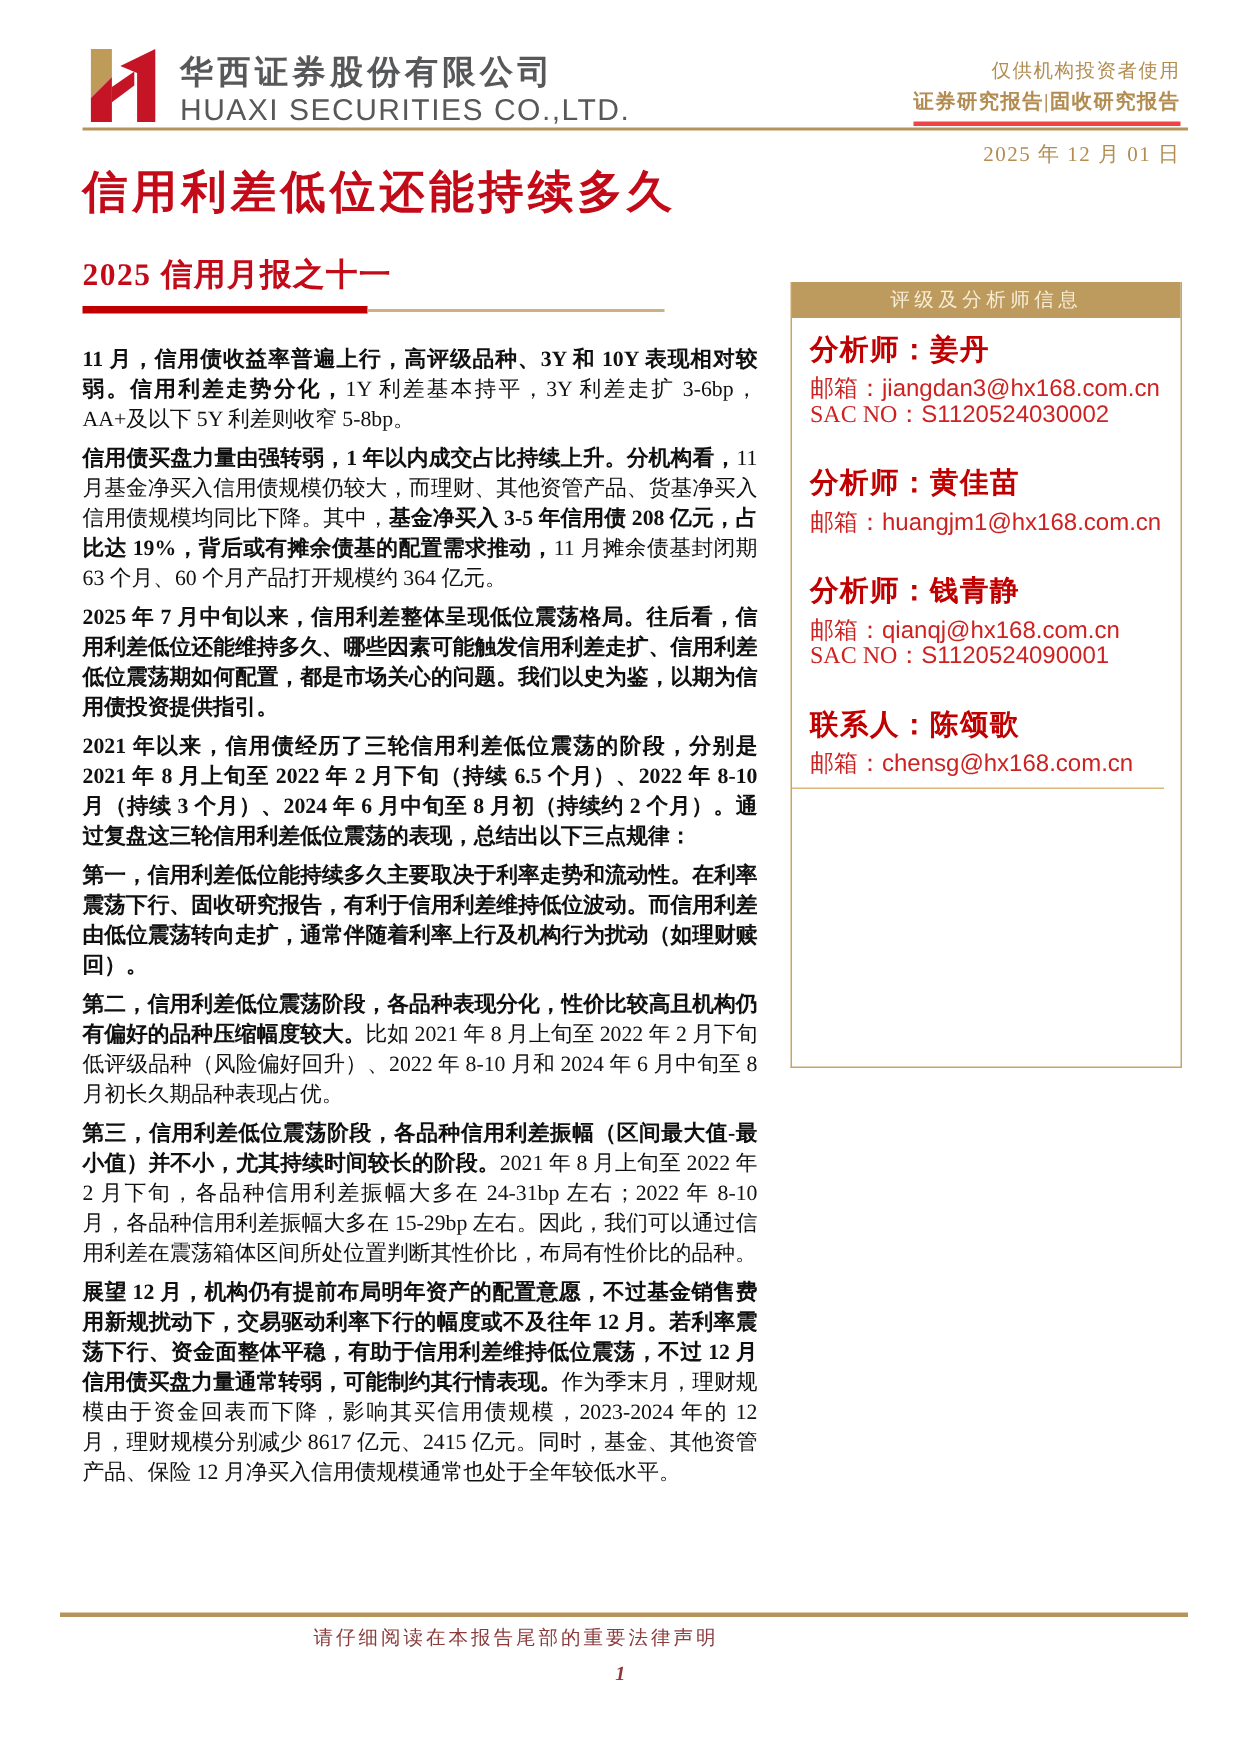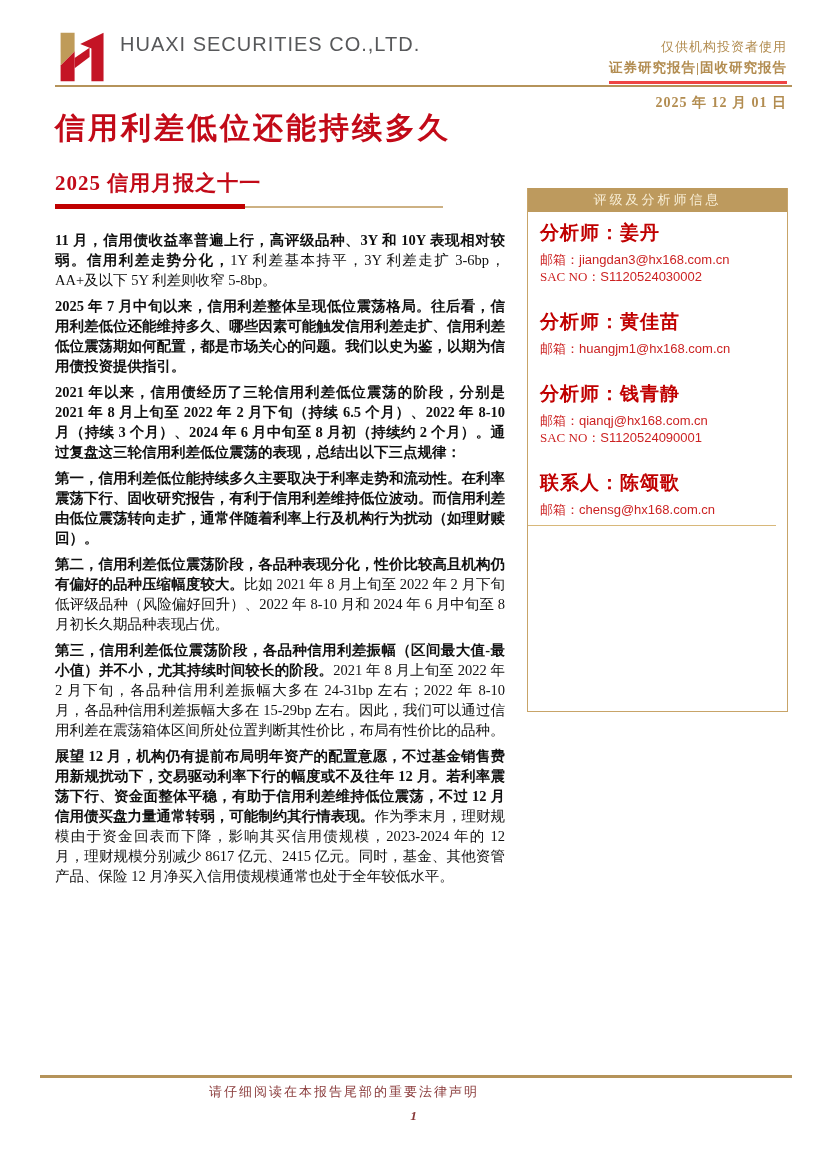--- a/index.html
+++ b/index.html
@@ -8,72 +8,74 @@
     font-family:"Liberation Serif",serif;overflow:hidden;
   }
   
   .logo{position:absolute;left:55px;top:28px;width:56px;height:58px;}
   .company{position:absolute;left:120px;top:33px;color:#57585a;}
   .company-cn{font-size:22px;font-weight:700;letter-spacing:3px;font-family:"Liberation Sans",sans-serif;}
   .company-en{font-size:20px;letter-spacing:1px;margin-top:0;font-family:"Liberation Sans",sans-serif;}
   .h-notice{position:absolute;top:38px;right:40px;color:#b28c50;font-size:13px;letter-spacing:1px;}
   .h-type{position:absolute;top:59px;right:40px;color:#b28c50;font-size:13.5px;font-weight:700;letter-spacing:1px;padding-bottom:4px;border-bottom:3px solid #ef4444;}
   .h-rule{position:absolute;top:85px;left:55px;width:737px;height:2px;background:#b5935a;}
-  .h-date{position:absolute;top:94px;right:40px;color:#b28c50;font-size:14px;font-weight:700;letter-spacing:1px;}
+  .h-date{position:absolute;top:94px;right:40px;color:#b28c50;font-size:14px;font-weight:400;letter-spacing:1px;}
   
   .title{position:absolute;left:55px;top:108px;font-size:30px;font-weight:700;color:#c20a18;letter-spacing:3px;}
   .subtitle{position:absolute;left:55px;top:169px;font-size:21px;font-weight:700;color:#c20a18;letter-spacing:1px;}
   .sub-rule-red{position:absolute;left:55px;top:204px;width:190px;height:5px;background:#c00000;}
   .sub-rule-gold{position:absolute;left:245px;top:206px;width:198px;height:2px;background:#cdb183;}
   
   .body-col{position:absolute;left:55px;top:230px;width:450px;}
   .para{margin:0 0 6px 0;font-size:14.5px;line-height:20px;text-align:justify;color:#101010;}
   .para .b{font-weight:700;}
   .para .r{font-weight:400;}
   
   .sidebar{position:absolute;left:527px;top:188px;width:261px;height:524px;border:1px solid #c8a468;border-top:none;box-sizing:border-box;}
   .sidebar-header{height:24px;background:#bd9a5e;color:#f8eed6;text-align:center;line-height:24px;font-size:13px;letter-spacing:3px;}
   .analyst-list{padding:8px 12px 0 12px;}
   .entry{margin-bottom:24px;}
   .entry-name{font-weight:700;color:#c00000;font-size:19px;margin-bottom:5px;letter-spacing:1px;}
-  .entry-line{color:#cc2222;font-size:13px;line-height:17px;}
+  .entry-line{color:#cc2222;font-size:16px;line-height:17px;}
   .entry-line .lab{font-family:"Liberation Serif",serif;}
   .entry-line .val{font-family:"Liberation Sans",sans-serif;}
   .sidebar-divider{position:absolute;left:0;top:337px;width:248px;height:0;border-top:1px solid #d8b87a;}
   
   .f-rule{position:absolute;top:1075px;left:40px;width:752px;height:3px;background:#b5935a;}
   .f-legal{position:absolute;top:1083px;left:0;width:688px;text-align:center;color:#8a3b3b;font-size:13px;letter-spacing:2px;}
   .f-page{position:absolute;top:1108px;left:0;width:827px;text-align:center;color:#8a3b3b;font-size:13.5px;font-weight:700;font-style:italic;}
 </style>
 </head>
 <body>
 
 <svg class="logo" viewBox="0 0 60 60" aria-hidden="true">
   <polygon points="6,4 21,4 21,24 6,39" fill="#bf9b59"></polygon>
   <polygon points="6,39 21,24 21,56 6,56" fill="#c41425"></polygon>
   <polygon points="21,31 37,20 37,30 21,42" fill="#c41425"></polygon>
   <polygon points="27,16 52,4 52,56 39,56 39,21" fill="#c41425"></polygon>
 </svg>
 
 <div class="company">
+  <div class="company-cn">华西证券股份有限公司</div>
   <div class="company-en">HUAXI SECURITIES CO.,LTD.</div>
 </div>
 
 <div class="h-notice">仅供机构投资者使用</div>
 <div class="h-type">证券研究报告|固收研究报告</div>
 <div class="h-rule"></div>
 <div class="h-date">2025 年 12 月 01 日</div>
 
 <div class="title">信用利差低位还能持续多久</div>
 <div class="subtitle">2025 信用月报之十一</div>
 <div class="sub-rule-red"></div>
 <div class="sub-rule-gold"></div>
 
 <div class="body-col">
     <p class="para"><span class="b">11 月，信用债收益率普遍上行，高评级品种、3Y 和 10Y 表现相对较弱。信用利差走势分化，</span><span class="r">1Y 利差基本持平，3Y 利差走扩 3-6bp，AA+及以下 5Y 利差则收窄 5-8bp。</span></p>
+    <p class="para"><span class="b">信用债买盘力量由强转弱，1 年以内成交占比持续上升。分机构看，</span><span class="r">11 月基金净买入信用债规模仍较大，而理财、其他资管产品、货基净买入信用债规模均同比下降。其中，</span><span class="b">基金净买入 3-5 年信用债 208 亿元，占比达 19%，背后或有摊余债基的配置需求推动，</span><span class="r">11 月摊余债基封闭期 63 个月、60 个月产品打开规模约 364 亿元。</span></p>
     <p class="para"><span class="b">2025 年 7 月中旬以来，信用利差整体呈现低位震荡格局。往后看，信用利差低位还能维持多久、哪些因素可能触发信用利差走扩、信用利差低位震荡期如何配置，都是市场关心的问题。我们以史为鉴，以期为信用债投资提供指引。</span></p>
     <p class="para"><span class="b">2021 年以来，信用债经历了三轮信用利差低位震荡的阶段，分别是 2021 年 8 月上旬至 2022 年 2 月下旬（持续 6.5 个月）、2022 年 8-10 月（持续 3 个月）、2024 年 6 月中旬至 8 月初（持续约 2 个月）。通过复盘这三轮信用利差低位震荡的表现，总结出以下三点规律：</span></p>
     <p class="para"><span class="b">第一，信用利差低位能持续多久主要取决于利率走势和流动性。在利率震荡下行、固收研究报告，有利于信用利差维持低位波动。而信用利差由低位震荡转向走扩，通常伴随着利率上行及机构行为扰动（如理财赎回）。</span></p>
     <p class="para"><span class="b">第二，信用利差低位震荡阶段，各品种表现分化，性价比较高且机构仍有偏好的品种压缩幅度较大。</span><span class="r">比如 2021 年 8 月上旬至 2022 年 2 月下旬低评级品种（风险偏好回升）、2022 年 8-10 月和 2024 年 6 月中旬至 8 月初长久期品种表现占优。</span></p>
     <p class="para"><span class="b">第三，信用利差低位震荡阶段，各品种信用利差振幅（区间最大值-最小值）并不小，尤其持续时间较长的阶段。</span><span class="r">2021 年 8 月上旬至 2022 年 2 月下旬，各品种信用利差振幅大多在 24-31bp 左右；2022 年 8-10 月，各品种信用利差振幅大多在 15-29bp 左右。因此，我们可以通过信用利差在震荡箱体区间所处位置判断其性价比，布局有性价比的品种。</span></p>
     <p class="para"><span class="b">展望 12 月，机构仍有提前布局明年资产的配置意愿，不过基金销售费用新规扰动下，交易驱动利率下行的幅度或不及往年 12 月。若利率震荡下行、资金面整体平稳，有助于信用利差维持低位震荡，不过 12 月信用债买盘力量通常转弱，可能制约其行情表现。</span><span class="r">作为季末月，理财规模由于资金回表而下降，影响其买信用债规模，2023-2024 年的 12 月，理财规模分别减少 8617 亿元、2415 亿元。同时，基金、其他资管产品、保险 12 月净买入信用债规模通常也处于全年较低水平。</span></p>
   </div>
 
 <div class="sidebar">
   <div class="sidebar-header">评级及分析师信息</div>

